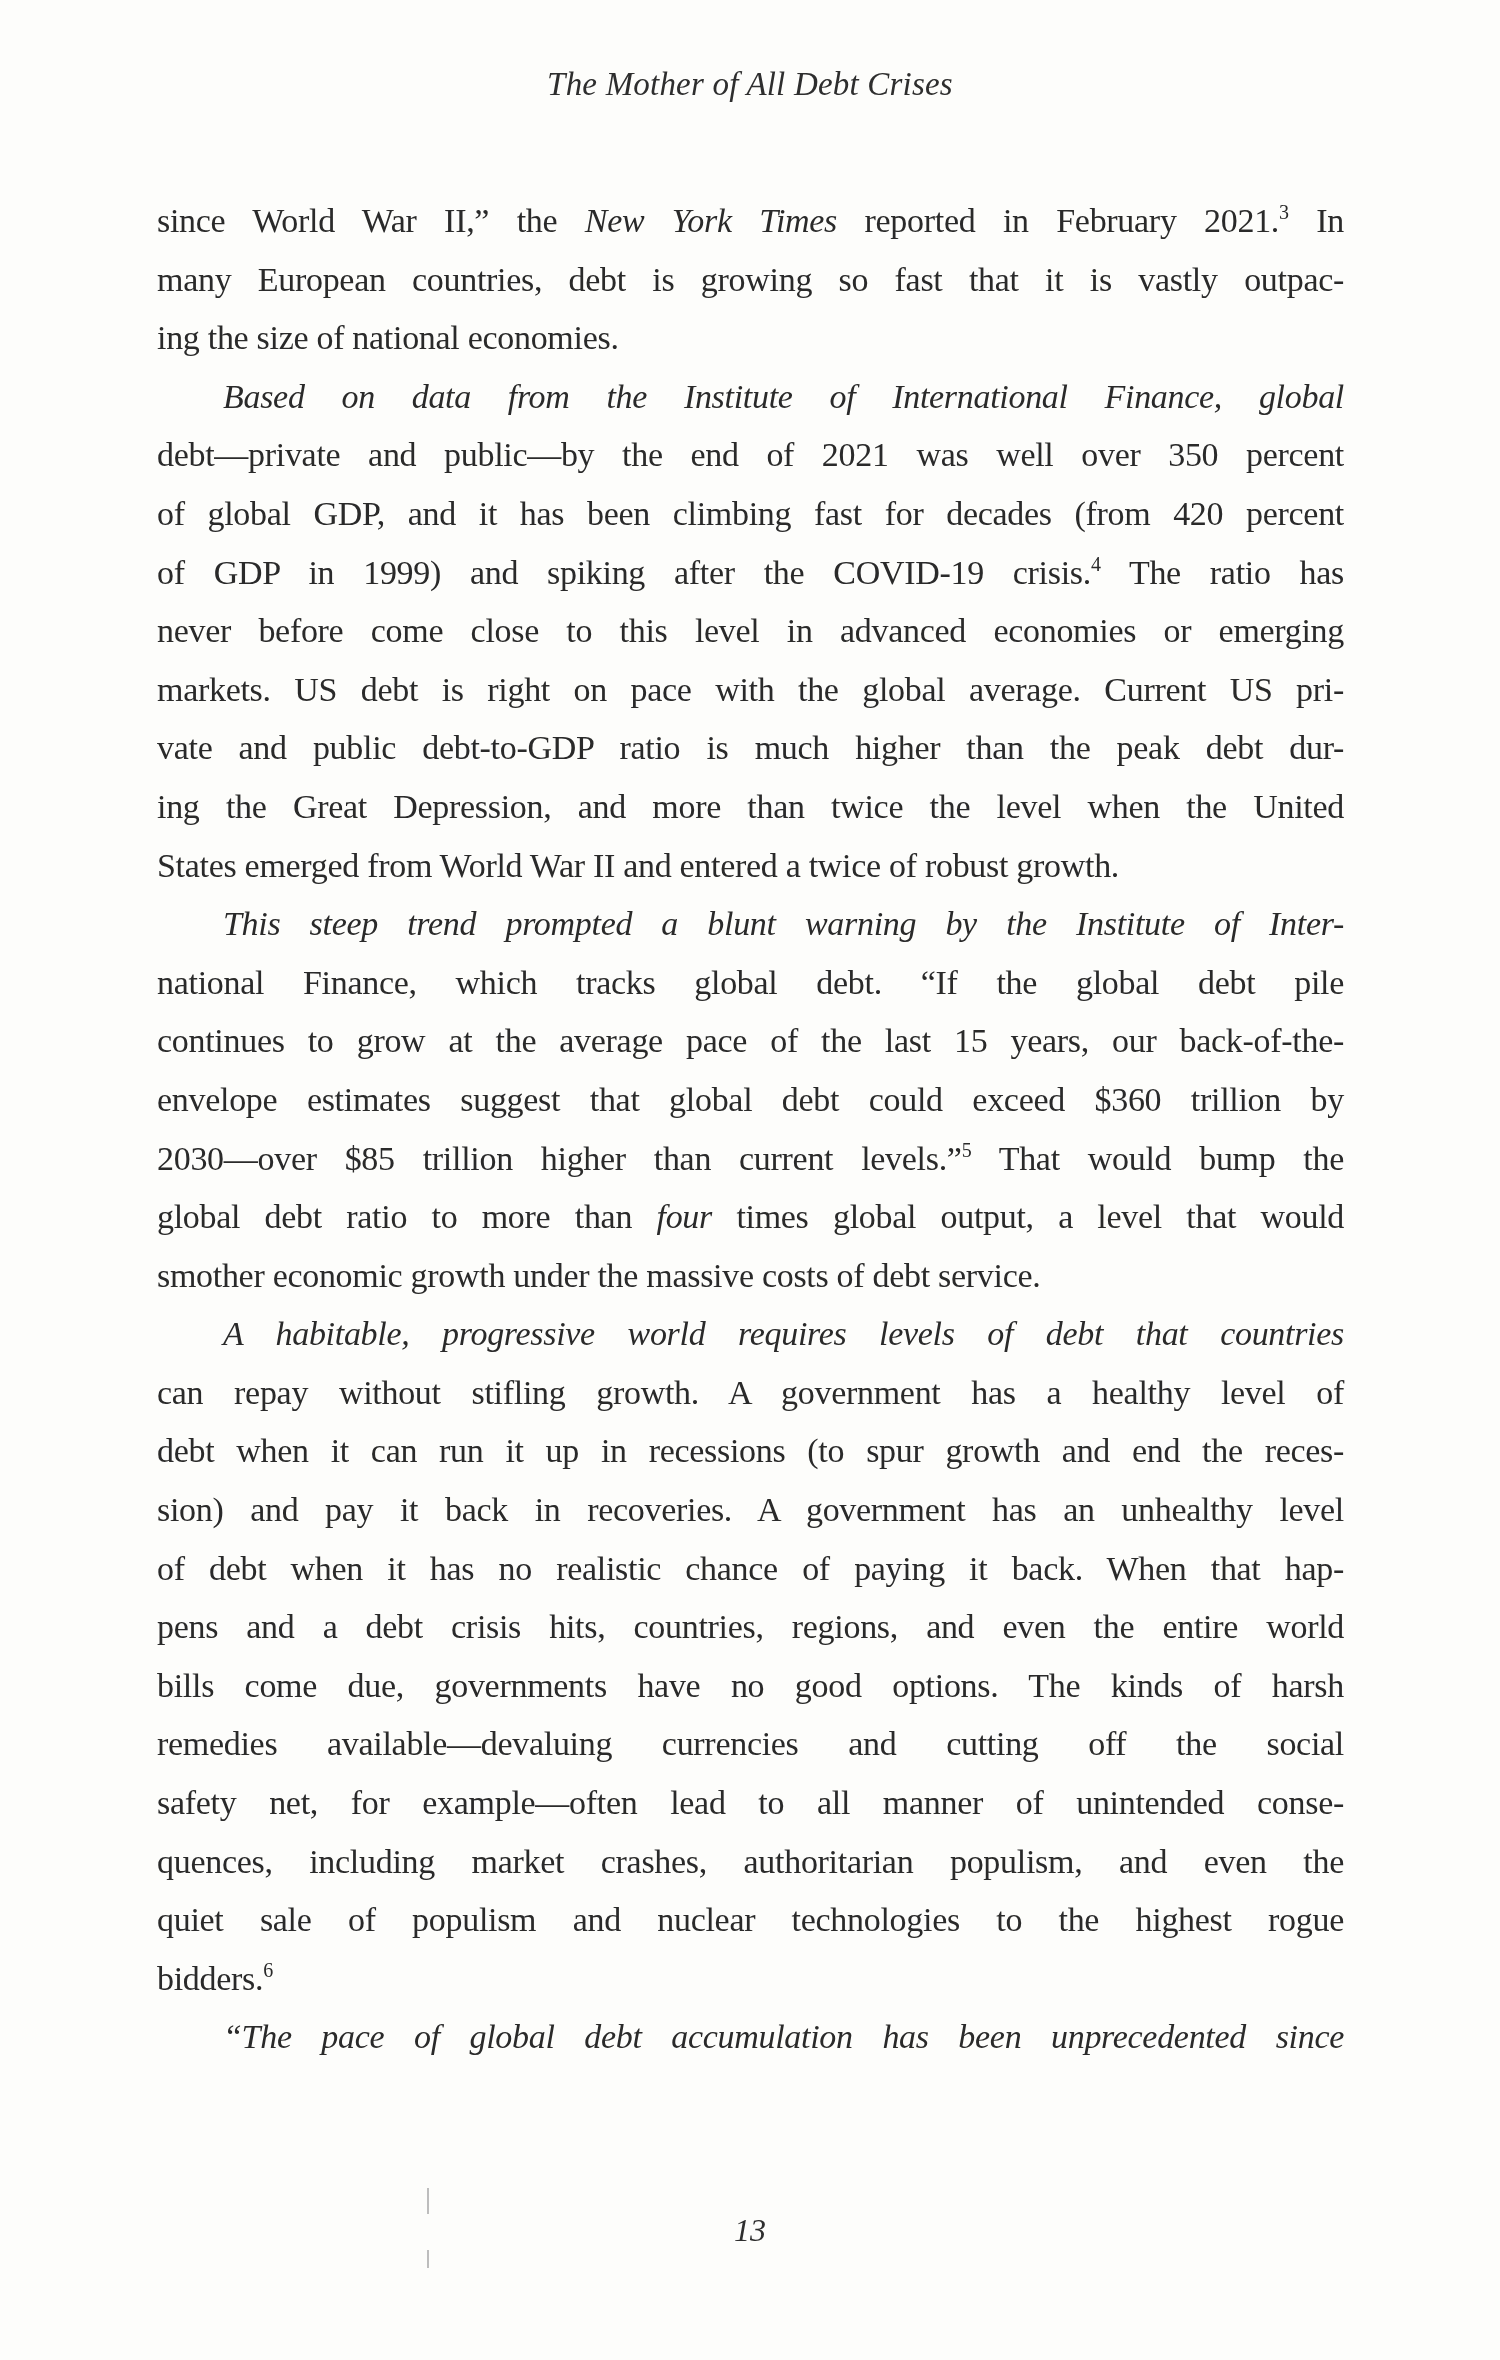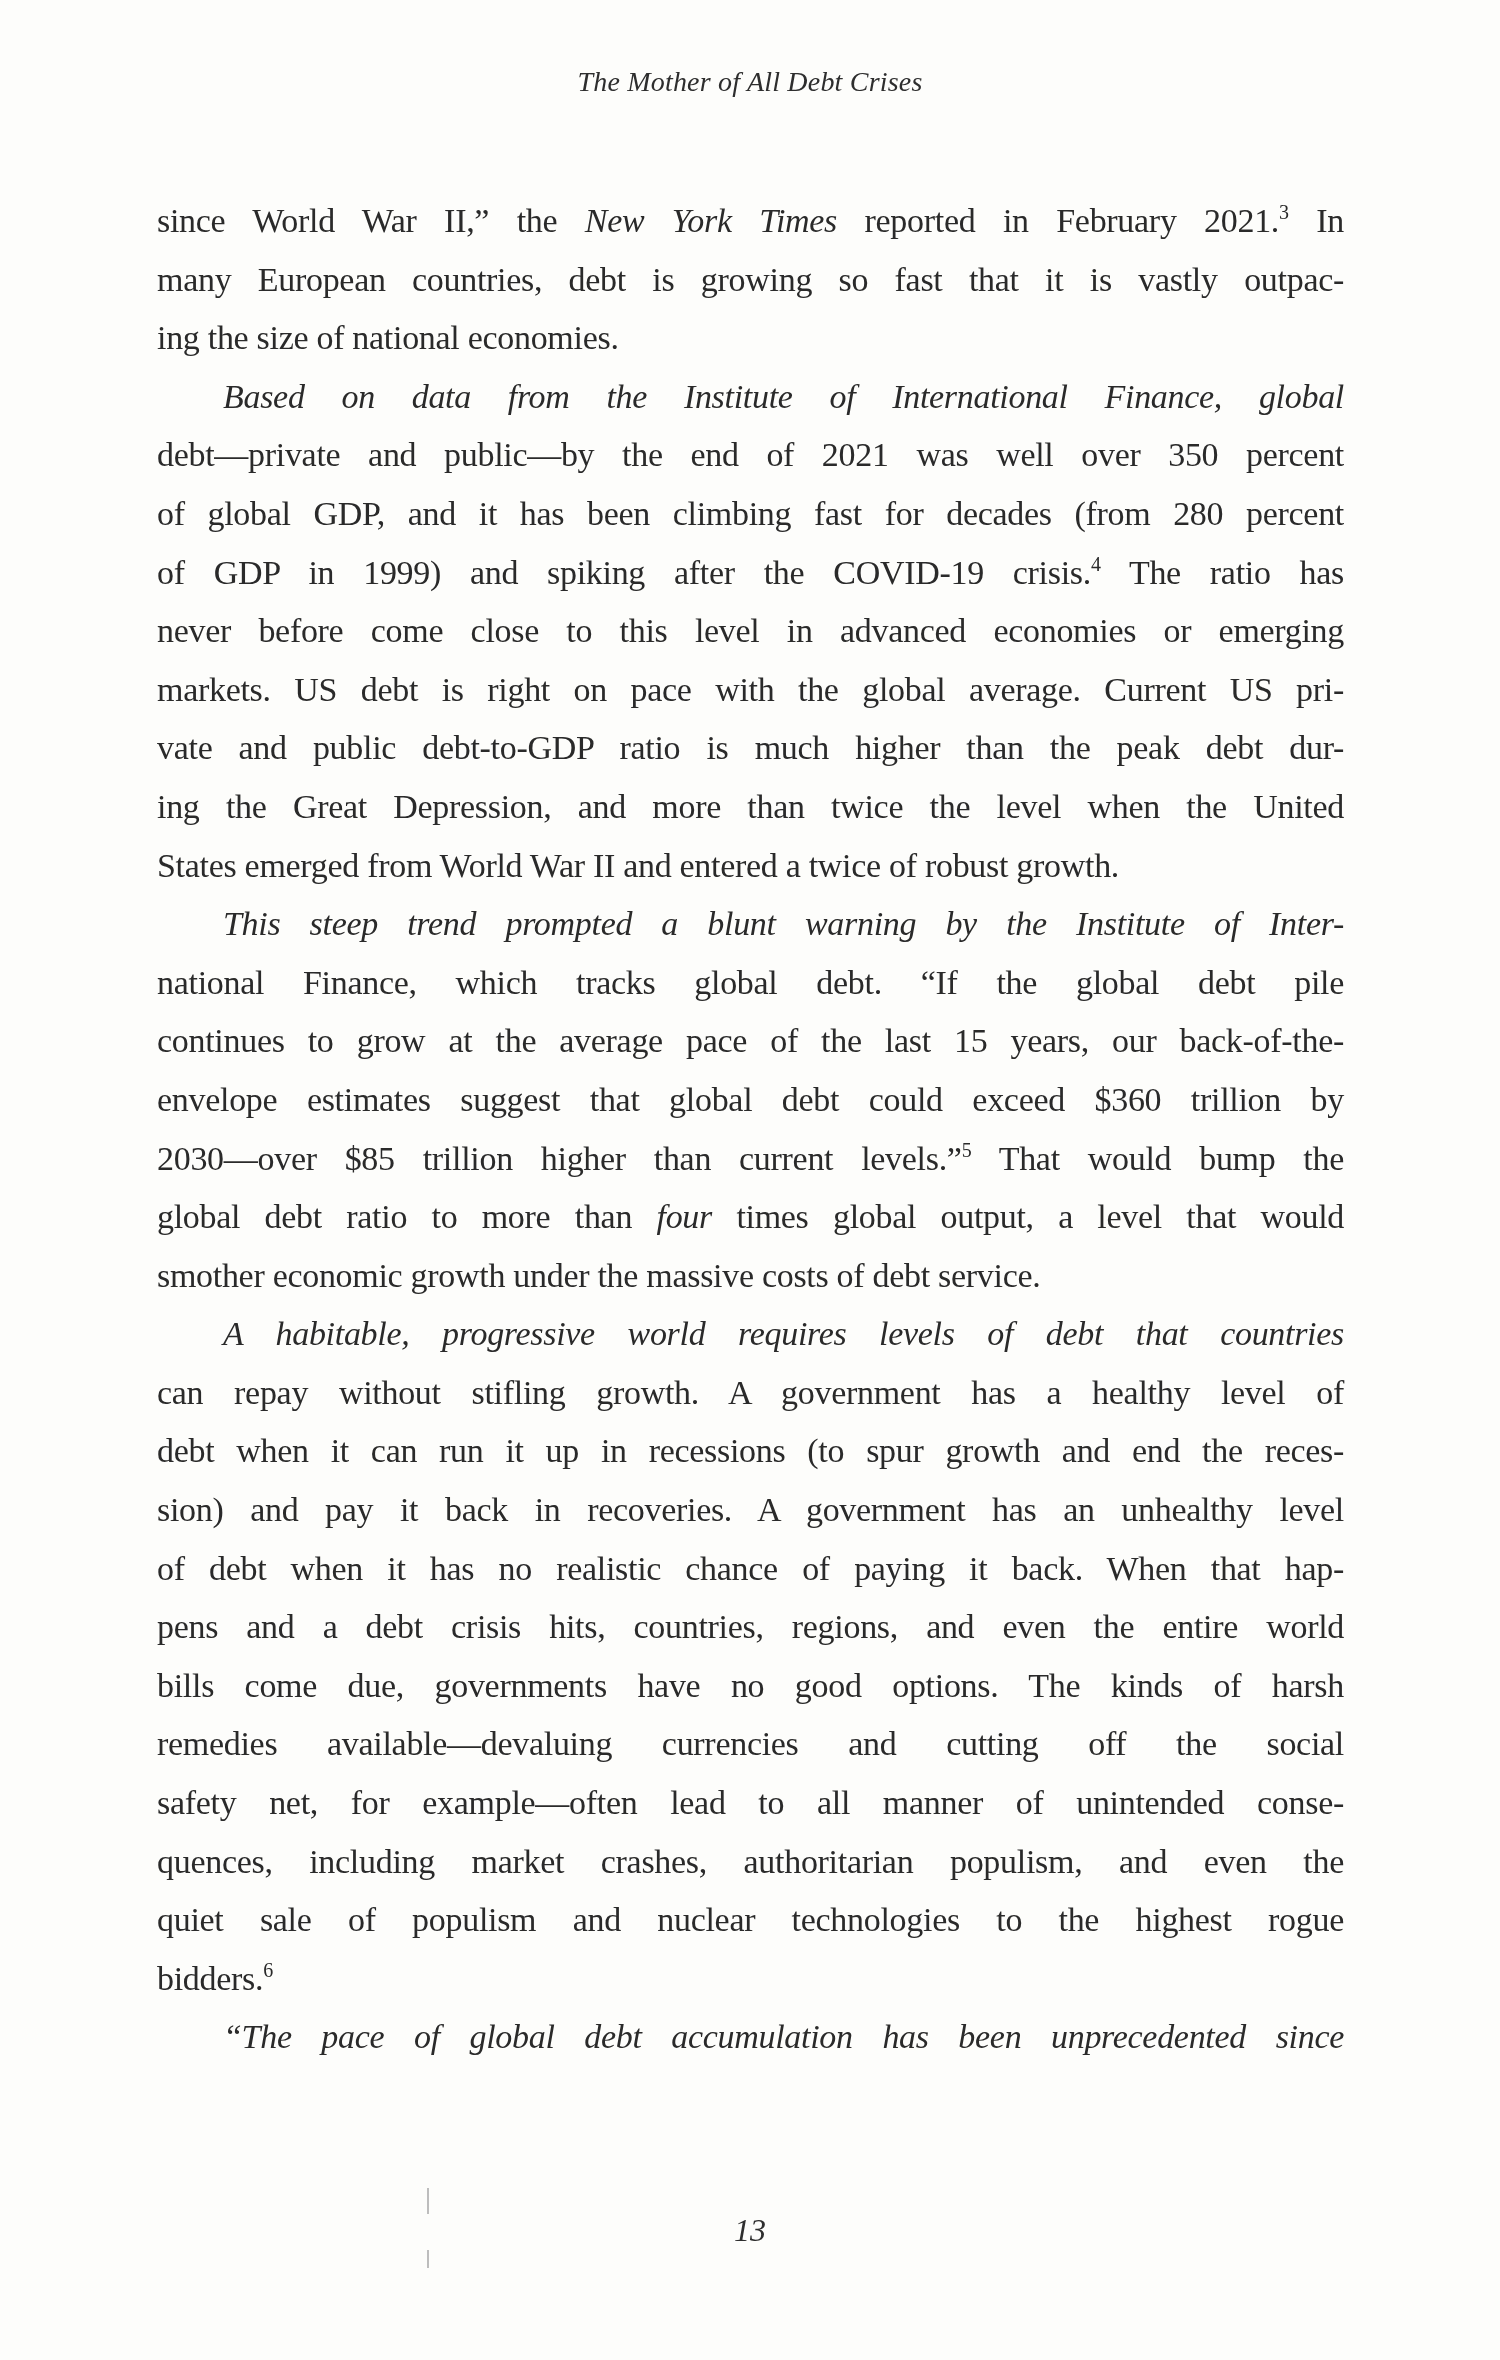--- a/index.html
+++ b/index.html
@@ -15,21 +15,21 @@
     font-family: "Liberation Serif", "DejaVu Serif", serif;
     color: #2a2a2a;
   }
   .running-head {
     position: absolute;
     top: 66px;
     left: 0;
     width: 1500px;
     text-align: center;
     font-style: italic;
-    font-size: 28px;
+    font-size: 33px;
     letter-spacing: 0.2px;
     color: #2e2e2e;
   }
   .body-text {
     position: absolute;
     top: 192px;
     left: 157px;
     width: 1187px;
   }
   .line {
@@ -79,21 +79,21 @@
 
 <main class="body-text" id="body-text">
     <section>
       <span class="line"><span>since World War II,” the </span><i>New York Times</i><span> reported in February 2021.</span><sup>3</sup><span> In</span></span>
       <span class="line"><span>many European countries, debt is growing so fast that it is vastly outpac-</span></span>
       <span class="line last"><span>ing the size of national economies.</span></span>
     </section>
     <section>
       <span class="line indent"><span>Based on data from the Institute of International Finance, global</span></span>
       <span class="line"><span>debt—private and public—by the end of 2021 was well over 350 percent</span></span>
-      <span class="line"><span>of global GDP, and it has been climbing fast for decades (from 280 percent</span></span>
+      <span class="line"><span>of global GDP, and it has been climbing fast for decades (from 420 percent</span></span>
       <span class="line"><span>of GDP in 1999) and spiking after the COVID-19 crisis.</span><sup>4</sup><span> The ratio has</span></span>
       <span class="line"><span>never before come close to this level in advanced economies or emerging</span></span>
       <span class="line"><span>markets. US debt is right on pace with the global average. Current US pri-</span></span>
       <span class="line"><span>vate and public debt-to-GDP ratio is much higher than the peak debt dur-</span></span>
       <span class="line"><span>ing the Great Depression, and more than twice the level when the United</span></span>
       <span class="line last"><span>States emerged from World War II and entered a twice of robust growth.</span></span>
     </section>
     <section>
       <span class="line indent"><span>This steep trend prompted a blunt warning by the Institute of Inter-</span></span>
       <span class="line"><span>national Finance, which tracks global debt. “If the global debt pile</span></span>

